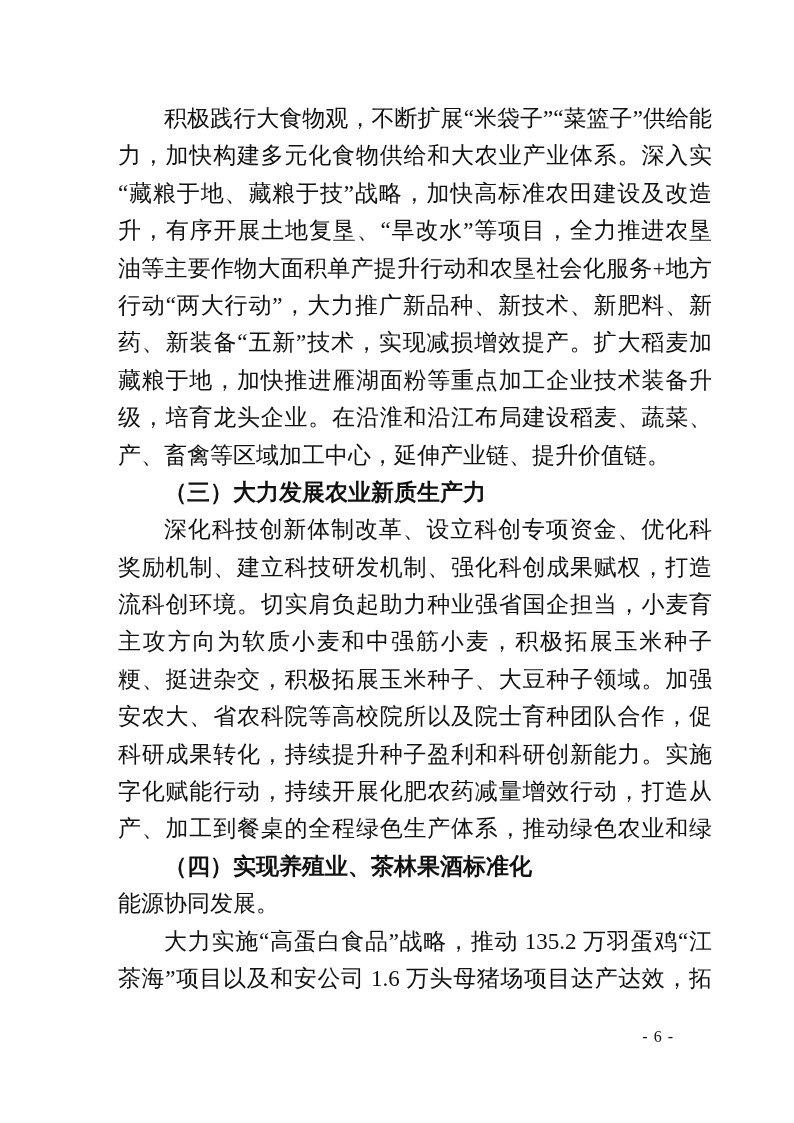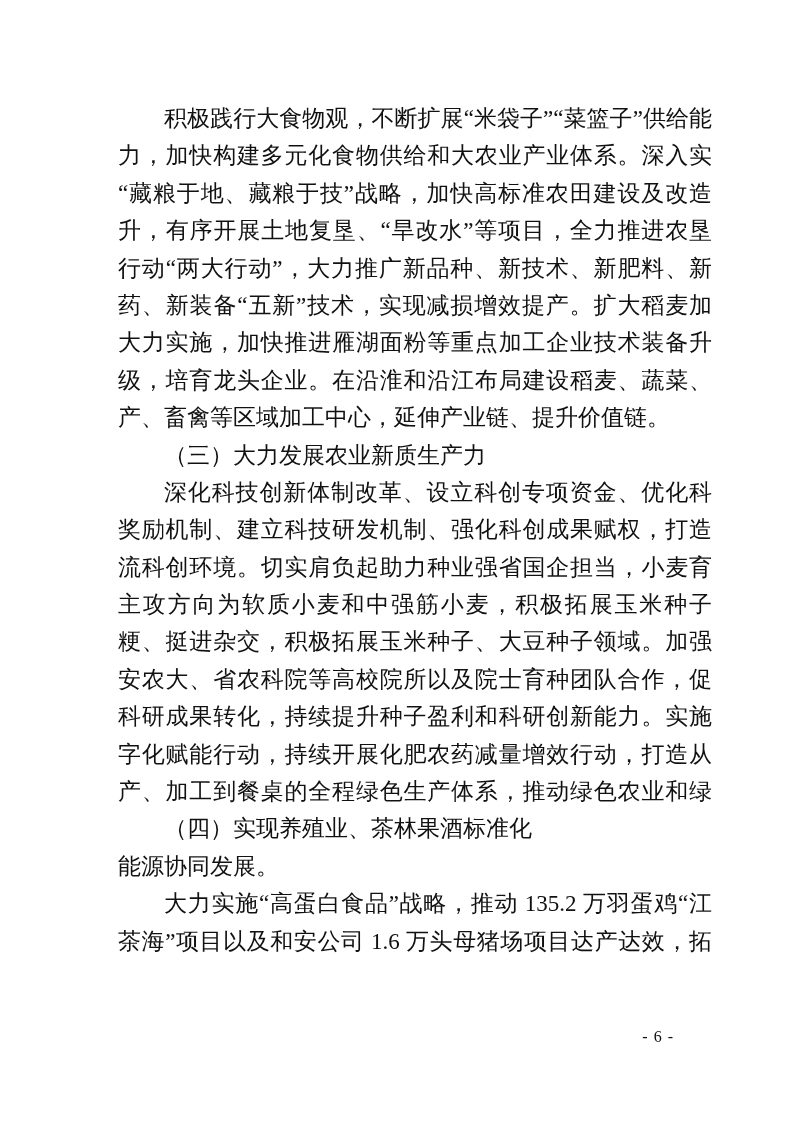--- a/index.html
+++ b/index.html
@@ -32,43 +32,44 @@
   }
   .jst {
     text-align: justify;
     text-align-last: justify;
     text-justify: inter-character;
   }
   .ind {
     text-indent: 46px;
   }
   .hd {
-    font-weight: normal;
+    font-weight: bold;
   }
   .footer-pagenum {
     position: absolute;
     top: 1028px;
     right: 120px;
     font-size: 16px;
     letter-spacing: 1px;
     color: #111111;
   }
 </style>
 </head>
 <body>
 
 <div class="page">
   <div class="content">
     <div class="line jst ind">积极践行大食物观，不断扩展“米袋子”“菜篮子”供给能</div>
     <div class="line jst">力，加快构建多元化食物供给和大农业产业体系。深入实施</div>
     <div class="line jst">“藏粮于地、藏粮于技”战略，加快高标准农田建设及改造提</div>
     <div class="line jst">升，有序开展土地复垦、“旱改水”等项目，全力推进农垦粮</div>
+    <div class="line jst">油等主要作物大面积单产提升行动和农垦社会化服务+地方</div>
     <div class="line jst">行动“两大行动”，大力推广新品种、新技术、新肥料、新农</div>
     <div class="line jst">药、新装备“五新”技术，实现减损增效提产。扩大稻麦加工</div>
-    <div class="line jst">大力实施，加快推进雁湖面粉等重点加工企业技术装备升</div>
+    <div class="line jst">藏粮于地，加快推进雁湖面粉等重点加工企业技术装备升</div>
     <div class="line jst">级，培育龙头企业。在沿淮和沿江布局建设稻麦、蔬菜、水</div>
     <div class="line">产、畜禽等区域加工中心，延伸产业链、提升价值链。</div>
     <div class="line hd ind">（三）大力发展农业新质生产力</div>
     <div class="line jst ind">深化科技创新体制改革、设立科创专项资金、优化科创</div>
     <div class="line jst">奖励机制、建立科技研发机制、强化科创成果赋权，打造一</div>
     <div class="line jst">流科创环境。切实肩负起助力种业强省国企担当，小麦育种</div>
     <div class="line jst">主攻方向为软质小麦和中强筋小麦，积极拓展玉米种子</div>
     <div class="line jst">粳、挺进杂交，积极拓展玉米种子、大豆种子领域。加强与</div>
     <div class="line jst">安农大、省农科院等高校院所以及院士育种团队合作，促进</div>
     <div class="line jst">科研成果转化，持续提升种子盈利和科研创新能力。实施数</div>

